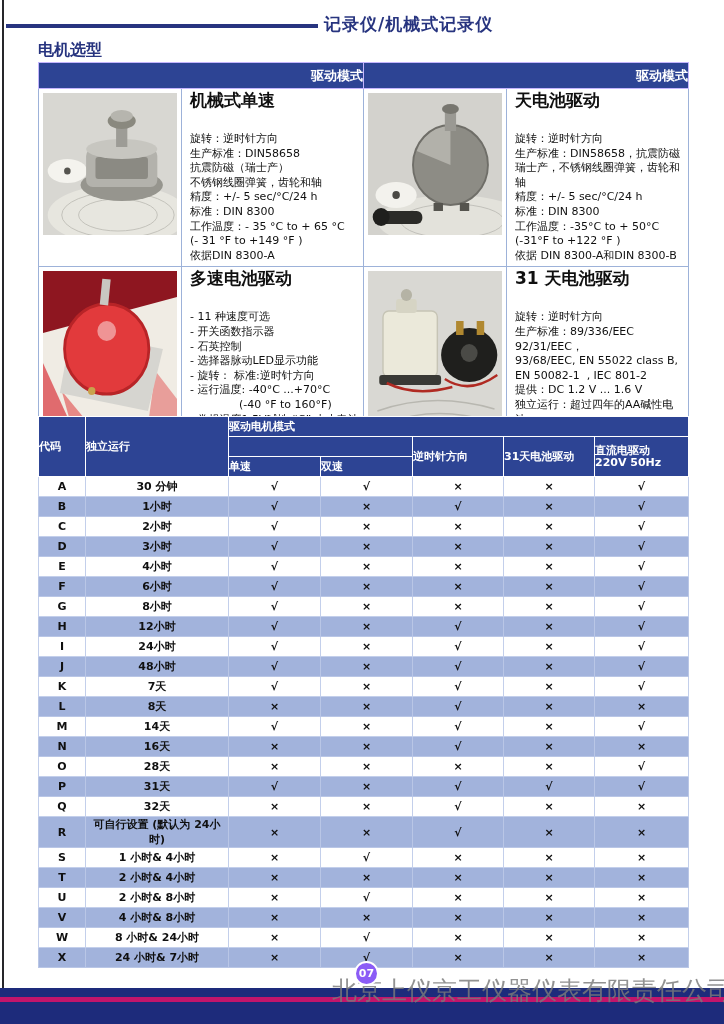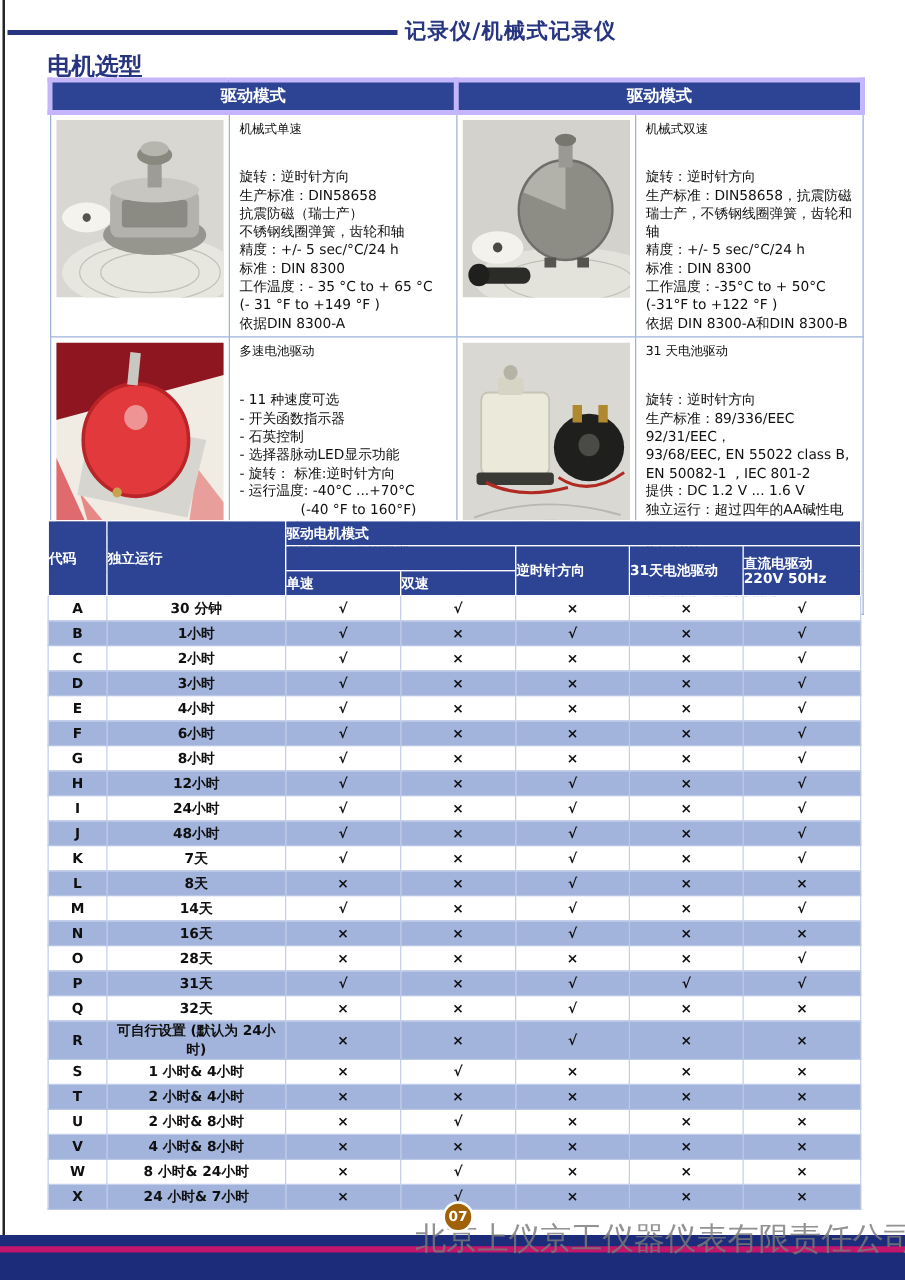--- a/index.html
+++ b/index.html
@@ -5,51 +5,51 @@
   * { margin:0; padding:0; box-sizing:border-box; }
   html,body { width:724px; height:1024px; background:#fff;
     font-family:"DejaVu Sans","Liberation Sans",sans-serif; }
   .page { position:relative; width:724px; height:1024px; overflow:hidden; background:#fff; }
 
   .left-edge { position:absolute; left:2px; top:0; width:2px; height:988px; background:#26262a; }
 
   
   .hdr-rule { position:absolute; left:6px; top:24px; width:312px; height:4px; background:#27347f; }
   .hdr-title { position:absolute; left:324px; top:13px; font-size:17px; font-weight:bold; color:#27347f; letter-spacing:1px; }
-  .section-label { position:absolute; left:38px; top:40px; font-size:19px; font-weight:bold; color:#27347f; }
+  .section-label { position:absolute; left:38px; top:40px; font-size:16px; font-weight:bold; color:#27347f; }
 
   
   .product-table { position:absolute; left:38px; top:62px; width:650px; border-collapse:collapse; table-layout:fixed; }
   .product-table th { background:#2d4494; color:#fff; font-size:13px; font-weight:bold;
-    height:26px; text-align:center; border:4px solid #c4b5fd; }
+    height:26px; text-align:right; border:1px solid #c4b5fd; }
   .product-table td { border:1px solid #9db2d9; background:#fff; vertical-align:top; padding:0; }
   .img-cell { padding:4px !important; }
   .img-cell svg { display:block; width:100%; }
   .txt-cell { padding:4px 3px 3px 8px !important; }
-  .pt-title { font-size:10px; font-weight:normal; color:#101010; line-height:15px; }
+  .pt-title { font-size:17px; font-weight:bold; color:#101010; line-height:15px; }
   .pt-lines { font-size:11px; color:#101010; line-height:14.6px; white-space:pre-wrap; font-weight:500;margin-top:24px; }
   .row1 td { height:150px; }
   .row2 td { height:162px; }
 
   
   .sel-table { position:absolute; left:38px; top:416px; width:650px; border-collapse:collapse; table-layout:fixed; }
   .sel-table th { background:#2d4494; color:#fff; font-size:11px; font-weight:bold;
     text-align:left; border:1px solid #fff; padding:0; }
   .sel-table thead tr { height:20px; }
   .th-dc { font-size:10.5px; line-height:12px; white-space:pre-line; }
   .sel-table td { height:20px; text-align:center; font-size:11px; font-weight:600; color:#101010;
     border:1px solid #c3cfeb; background:#fff; padding:0; }
   .sel-table tr.alt td { background:#a2b3dc; border-color:#b9c6e6; }
   .sel-table td.rot { font-weight:600;margin-top:18px; }
 
   
   .band { position:absolute; left:0; top:988px; width:724px; height:36px; background:#1d2b7b; z-index:1; }
   .stripe { position:absolute; left:0; top:9px; width:100%; height:5px; background:#c2156b; }
   .badge { position:absolute; left:354px; top:961px; width:25px; height:25px; border-radius:50%;
-    background:#a16207; border:2px solid #fff; color:#fff; font-size:11px; font-weight:bold;
+    background:#8b5cf6; border:2px solid #fff; color:#fff; font-size:11px; font-weight:bold;
     display:flex; align-items:center; justify-content:center; z-index:3;text-align:center; }
   .wm { position:absolute; z-index:2; white-space:nowrap; }
   .wm-company { left:332px; top:974px; font-size:25px; color:rgba(122,122,122,0.82); }
   .wm-url { left:398px; top:948px; font-size:30px; font-weight:bold; letter-spacing:5px;
     color:rgba(118,118,118,0.72); font-family:"DejaVu Sans Mono","Liberation Mono",monospace; }
   .wm-url2 { left:492px; top:994px; font-size:23px; color:rgba(246,246,246,0.95); }
 </style>
 </head>
 <body>
 
@@ -114,21 +114,21 @@
           <circle cx="88" cy="72" r="40" fill="none" stroke="#6f6e68" stroke-width="2"></circle>
           <rect x="82" y="18" width="12" height="20" fill="#9a9993"></rect>
           <ellipse cx="88" cy="16" rx="9" ry="5" fill="#77766f"></ellipse>
           <rect x="70" y="110" width="10" height="8" fill="#55544e"></rect>
           <rect x="98" y="110" width="10" height="8" fill="#55544e"></rect>
           <rect x="6" y="118" width="52" height="13" rx="6" fill="#2b2b28"></rect>
           <circle cx="14" cy="124" r="9" fill="#1f1f1d"></circle>
         </svg>
       </td>
       <td class="txt-cell">
-        <div class="pt-title">机械式双速</div>
+        <div class="pt-title">天电池驱动</div>
         <div class="pt-lines">旋转：逆时针方向
 生产标准：DIN58658，抗震防磁
 瑞士产，不锈钢线圈弹簧，齿轮和轴
 精度：+/- 5 sec/°C/24 h
 标准：DIN 8300
 工作温度：-35°C to + 50°C
 (-31°F to +122 °F )
 依据 DIN 8300-A和DIN 8300-B</div>
       </td>
     </tr>

